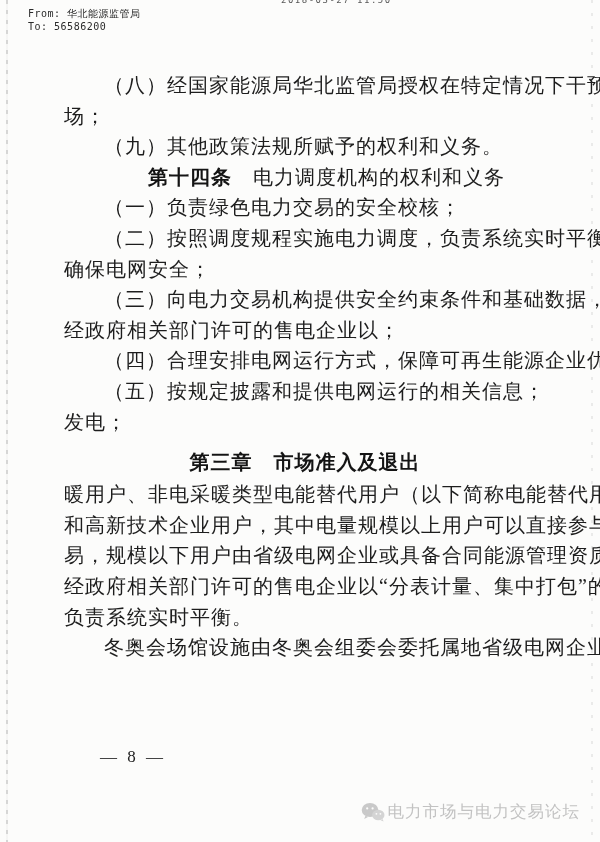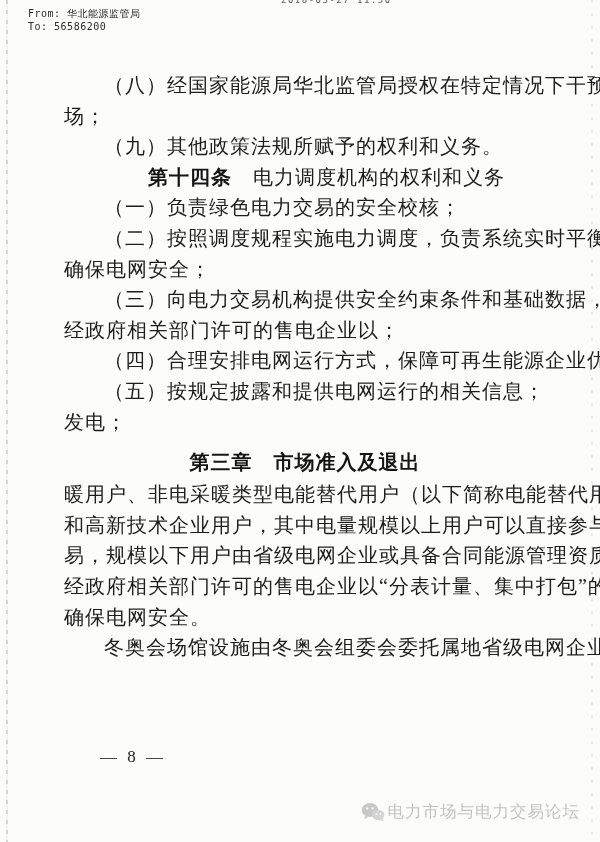--- a/index.html
+++ b/index.html
@@ -75,21 +75,21 @@
       <div class="line indent"><span>（三）向电力交易机构提供安全约束条件和基础数据，配</span></div>
       <div class="line"><span>经政府相关部门许可的售电企业以；</span></div>
       <div class="line indent"><span>（四）合理安排电网运行方式，保障可再生能源企业优先</span></div>
       <div class="line indent"><span>（五）按规定披露和提供电网运行的相关信息；</span></div>
       <div class="line"><span>发电；</span></div>
       <div class="line chapter"><span>第三章　市场准入及退出</span></div>
       <div class="line"><span>暖用户、非电采暖类型电能替代用户（以下简称电能替代用户）</span></div>
       <div class="line"><span>和高新技术企业用户，其中电量规模以上用户可以直接参与交</span></div>
       <div class="line"><span>易，规模以下用户由省级电网企业或具备合同能源管理资质并</span></div>
       <div class="line"><span>经政府相关部门许可的售电企业以“分表计量、集中打包”的方</span></div>
-      <div class="line"><span>确保电网安全。</span></div>
+      <div class="line"><span>负责系统实时平衡。</span></div>
       <div class="line indent"><span>冬奥会场馆设施由冬奥会组委会委托属地省级电网企业代</span></div>
     </div>
 
   <div class="page-number">— 8 —</div>
 
   <div class="watermark">
     <svg class="wx" width="24" height="20" viewBox="0 0 24 20" aria-hidden="true">
       <ellipse cx="9" cy="8" rx="8.3" ry="7.1" fill="#c9c9c9"></ellipse>
       <path d="M4.5 13.5 L3.2 17 L7 15" fill="#c9c9c9"></path>
       <circle cx="6.2" cy="6.4" r="1.1" fill="#fcfcfb"></circle>

